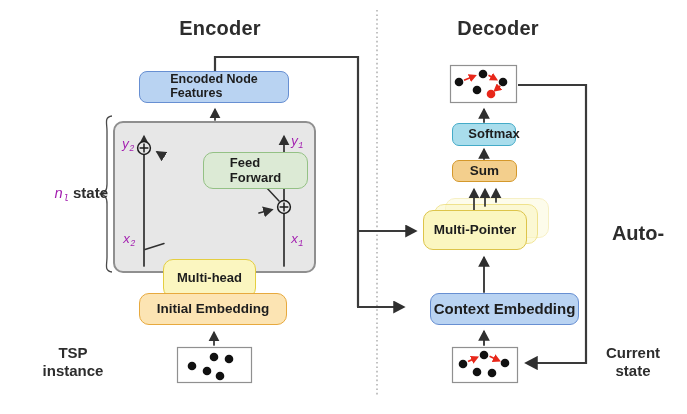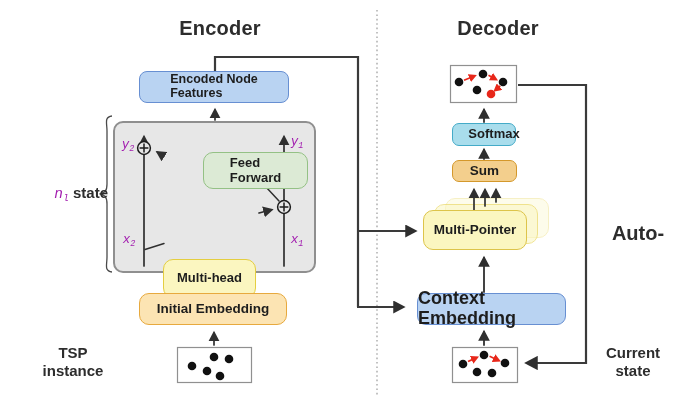--- a/index.html
+++ b/index.html
@@ -172,21 +172,21 @@
     <span>TSP</span>
       <span>instance</span>
   </div>
 
   <div class="box cyan" style="left:452px;top:123px;width:64px;height:23px;border-radius:7px;font-size:13px;padding-left:20px;">Softmax</div>
 
   <div class="box tan" style="left:452px;top:160px;width:65px;height:22px;border-radius:7px;font-size:13.5px;">Sum</div>
 
   <div class="box yellow" style="left:423px;top:210px;width:104px;height:40px;font-size:13.5px;border-color:#ddc44a;">Multi-Pointer</div>
 
-  <div class="box blue" style="left:417px;top:293px;width:149px;height:32px;border-radius:9px;font-size:18px;">Context Embedding</div>
+  <div class="box blue" style="left:430px;top:293px;width:149px;height:32px;border-radius:9px;font-size:15px;">Context Embedding</div>
 
   <div class="lbl two-line" style="left:593px;top:184px;width:90px;font-size:20px;line-height:1.15;margin-top:38px;">
     <span>Auto-</span>
   </div>
   <div class="lbl two-line" style="left:591px;top:344px;width:84px;font-size:15px;line-height:1.2;">
     <span>Current</span>
       <span>state</span>
   </div>
 
 </div>

